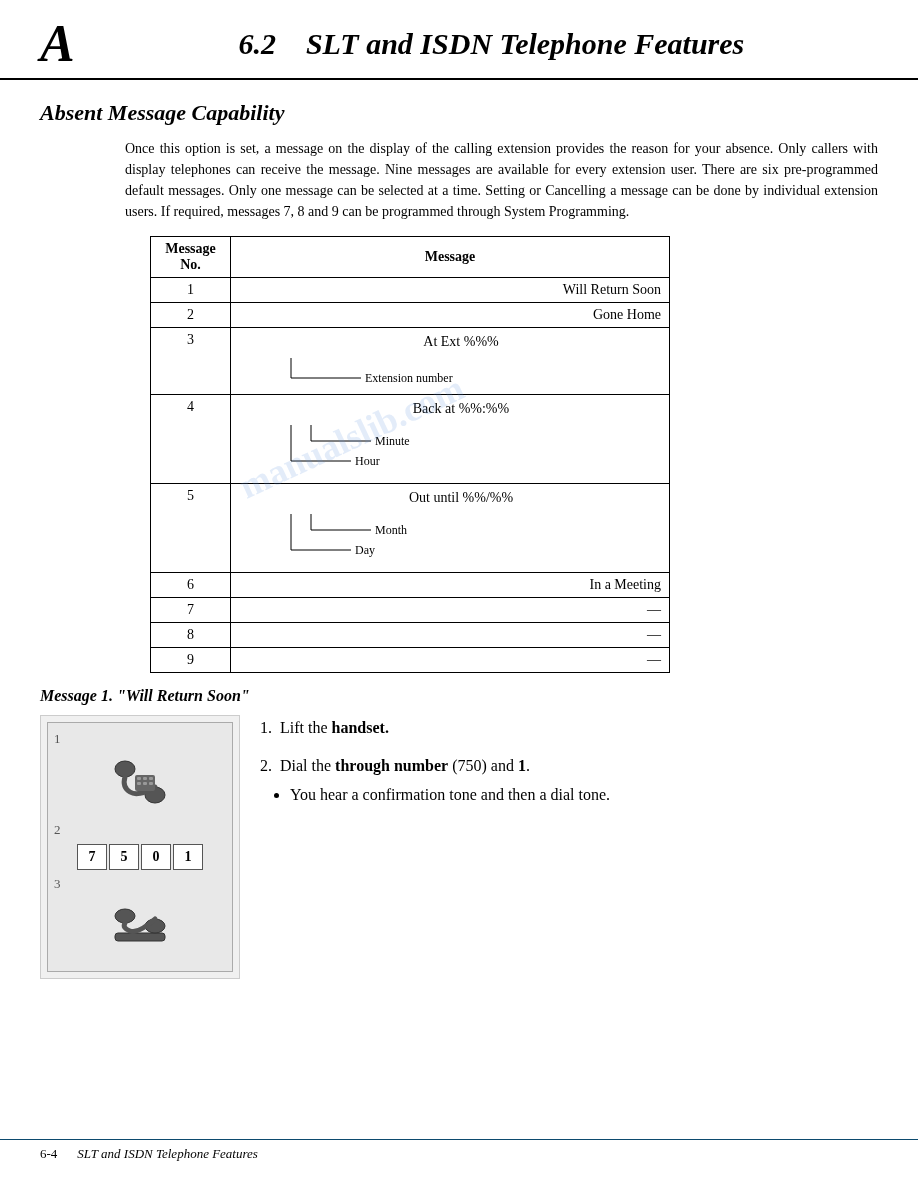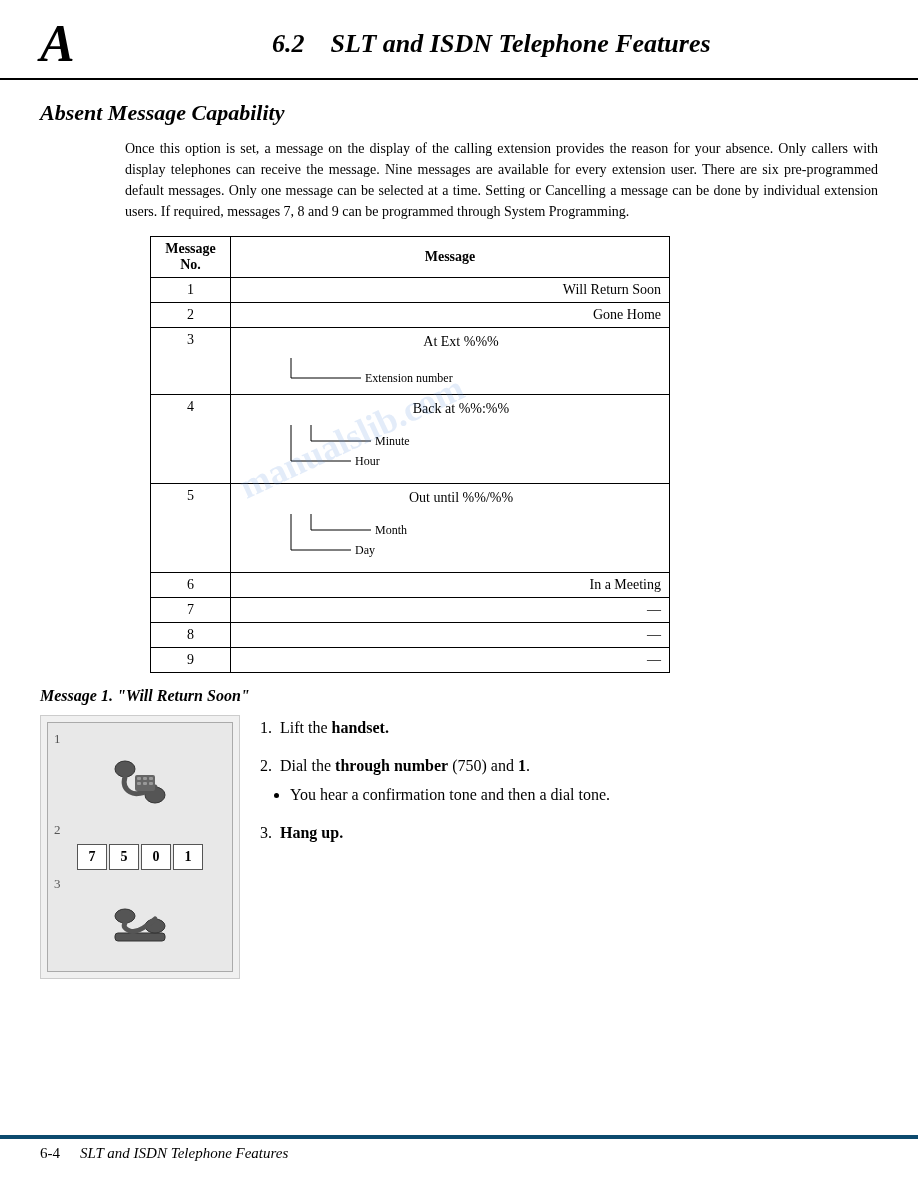--- a/index.html
+++ b/index.html
@@ -30,21 +30,21 @@
     }
     .header-letter {
       font-size: 52px;
       font-style: italic;
       font-weight: bold;
       font-family: "Times New Roman", Times, serif;
       margin-right: 30px;
       line-height: 1;
     }
     .header-title {
-      font-size: 26px;
+      font-size: 30px;
       font-style: italic;
       font-weight: bold;
       font-family: "Times New Roman", Times, serif;
       text-align: center;
       flex: 1;
     }
 
     
     .content {
       padding: 20px 40px 20px 40px;
@@ -216,25 +216,25 @@
     .instructions-text li {
       margin-bottom: 12px;
     }
 
     
     .footer {
       position: absolute;
       bottom: 20px;
       left: 0;
       right: 0;
-      border-top: 4px solid #0c4a6e;
+      border-top: 1px solid #0c4a6e;
       padding: 6px 40px;
       display: flex;
       align-items: flex-end;
-      font-size: 15px;
+      font-size: 13px;
     }
 
     .footer-page {
       font-weight: normal;
       margin-right: 20px;
     }
 
     .footer-title {
       font-style: italic;
     }
@@ -413,23 +413,20 @@
         <ol>
           <li>
             <span>1.&nbsp; Lift the <strong>handset.</strong></span>
           </li>
           <li>
             <span>2.&nbsp; Dial the <strong>through number</strong> (750) and <strong>1</strong>.</span>
             <ul style="list-style:disc; margin-left:30px; margin-top:4px;">
               <li>You hear a confirmation tone and then a dial tone.</li>
             </ul>
           </li>
-          <li>
-            <span>3.&nbsp; <strong>Hang up.</strong></span>
-          </li>
         </ol>
       </div>
 
     </div>
 
   </div>
 
   <div class="footer">
     <span class="footer-page">6-4</span>
     <span class="footer-title">SLT and ISDN Telephone Features</span>

